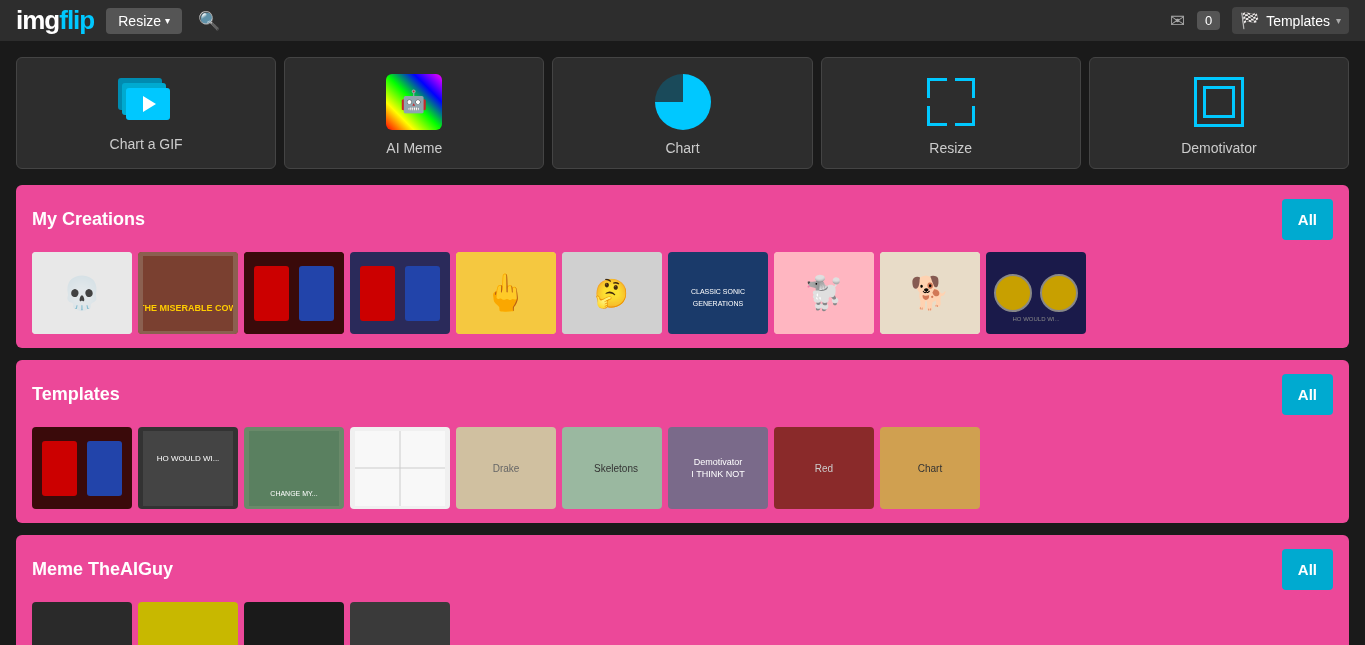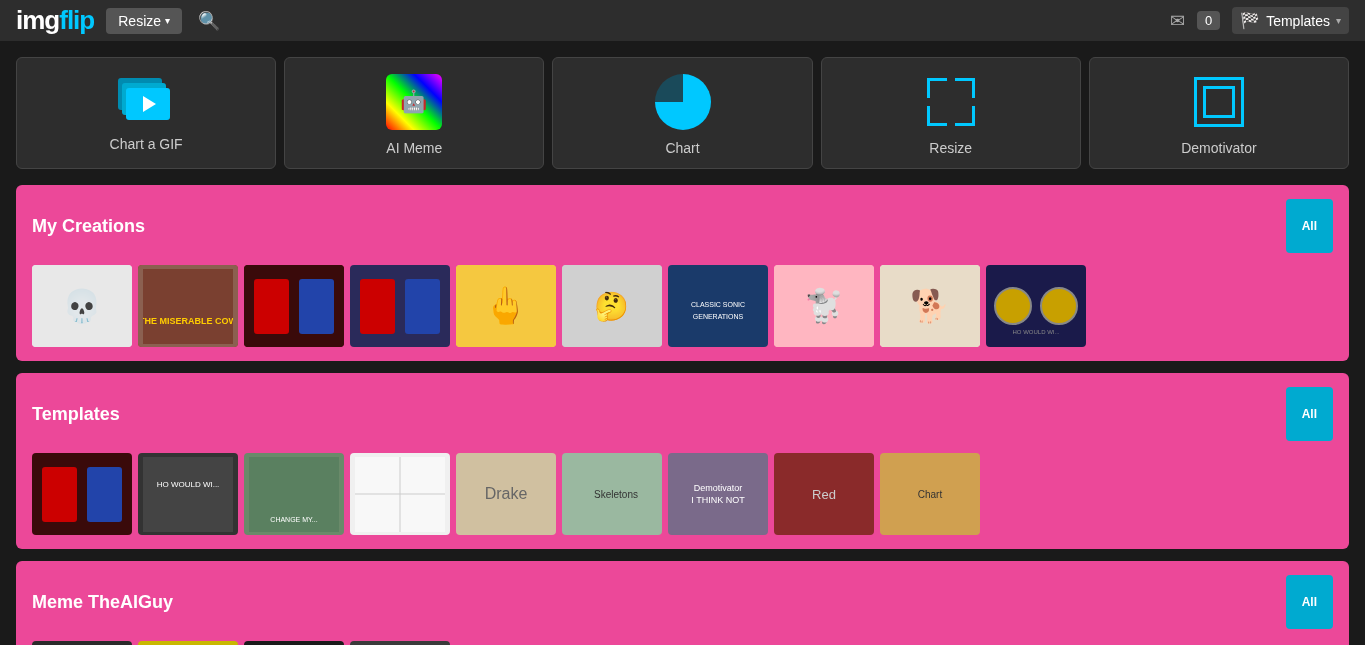--- a/index.html
+++ b/index.html
@@ -205,24 +205,24 @@
     }
     .section-title {
       font-size: 18px;
       font-weight: bold;
       color: #fff;
     }
     .all-btn {
       background: #00aad0;
       color: #fff;
       border: none;
-      padding: 20px 16px;
+      padding: 12px 16px;
       border-radius: 4px;
       cursor: pointer;
-      font-size: 12px;
+      font-size: 15px;
       font-weight: bold;
     }
 
     
     .thumbs-row {
       display: flex;
       gap: 6px;
       overflow: hidden;
     }
     .thumb {
@@ -441,33 +441,33 @@
       <div class="thumb" style="background:#f0f0f0;">
         <div class="thumb-placeholder">
           <svg width="90" height="75" viewBox="0 0 90 75">
             <rect width="90" height="75" fill="#f8f8f8"></rect>
             <line x1="45" y1="0" x2="45" y2="75" stroke="#ccc" stroke-width="1"></line>
             <line x1="0" y1="37" x2="90" y2="37" stroke="#ccc" stroke-width="1"></line>
           </svg>
         </div>
       </div>
       <div class="thumb" style="background:#d0c0a0;">
-        <div class="thumb-placeholder" style="font-size:16px;color:#666;">Drake</div>
+        <div class="thumb-placeholder" style="font-size:10px;color:#666;">Drake</div>
       </div>
       <div class="thumb" style="background:#9ab8a0;">
         <div class="thumb-placeholder" style="font-size:10px;color:#333;padding-left:8px;">Skeletons</div>
       </div>
       <div class="thumb" style="background:#7a6a8a;">
         <div class="thumb-placeholder" style="font-size:9px;color:#fff;flex-direction:column;gap:2px;">
           <span>Demotivator</span>
           <span>I THINK NOT</span>
         </div>
       </div>
       <div class="thumb" style="background:#8a2a2a;">
-        <div class="thumb-placeholder" style="font-size:13px;color:#ccc;">Red</div>
+        <div class="thumb-placeholder" style="font-size:10px;color:#ccc;">Red</div>
       </div>
       <div class="thumb" style="background:#d0a050;">
         <div class="thumb-placeholder" style="font-size:10px;color:#333;">Chart</div>
       </div>
     </div>
   </div>
 
   <div class="section section-streams">
     <div class="section-header">
       <span class="section-title">Meme TheAIGuy</span>

